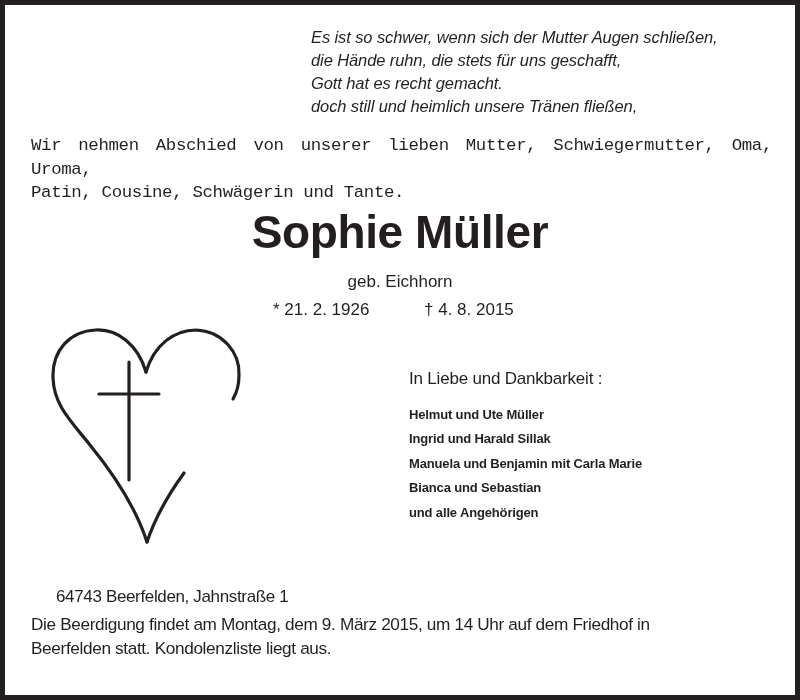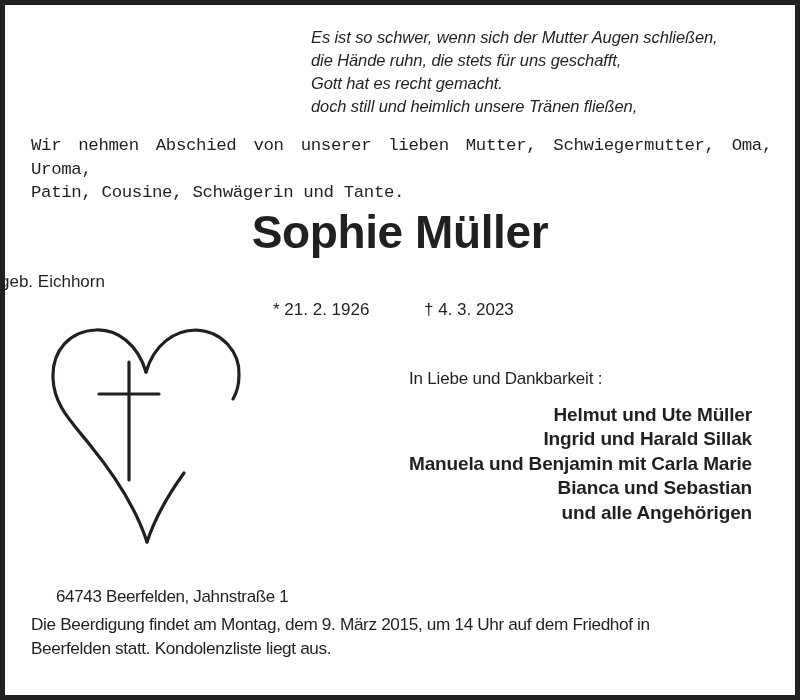--- a/index.html
+++ b/index.html
@@ -44,42 +44,41 @@
     text-align: center;
     font-family: "Liberation Sans", sans-serif;
     font-weight: bold;
     font-size: 46px;
     letter-spacing: -0.4px;
     color: #231f20;
     line-height: 1;
   }
   .maiden {
     position: absolute; left: 0; top: 273px; width: 800px;
-    text-align: left;
+    text-align: center;
     font-size: 17px;
     font-family: "Liberation Sans", sans-serif;
     color: #231f20; line-height: 1;
   }
   .born { position: absolute; left: 273px; top: 301px; font-size: 17px; text-align: center; }
   .died { position: absolute; left: 424px; top: 301px; font-size: 17px; }
   .heart { position: absolute; left: 0; top: 0; }
   .thanks {
     position: absolute; left: 409px; top: 370px;
     font-size: 17px; font-family: "Liberation Sans", sans-serif;
     color: #231f20; line-height: 1; letter-spacing: -0.2px;
   }
   .names {
     position: absolute; left: 409px; top: 403px;
     font-family: "Liberation Sans", sans-serif;
     font-weight: bold;
-    font-size: 19px;
+    font-size: 13px;
     line-height: 24.4px;
     color: #231f20;
     letter-spacing: -0.15px;
-    text-align: right;
   }
   .names div { white-space: nowrap; }
   .address {
     position: absolute; left: 31px; top: 588px;
     font-size: 17px; font-family: Liberation Sans, sans-serif;
     color: #231f20; line-height: 1; letter-spacing: -0.35px; margin-left: 25px;
   }
   .funeral {
     position: absolute; left: 31px; top: 612px; width: 745px;
     font-size: 17.2px; font-family: "Liberation Sans", sans-serif;
@@ -100,21 +99,21 @@
 </div>
 
 <div class="intro">
   <span class="l1">Wir nehmen Abschied von unserer lieben Mutter, Schwiegermutter, Oma, Uroma,</span>
   <span>Patin, Cousine, Schwägerin und Tante.</span>
 </div>
 
 <div class="name">Sophie Müller</div>
 <div class="maiden">geb. Eichhorn</div>
 <div class="txt born">* 21. 2. 1926</div>
-<div class="txt died">† 4. 3. 2023</div>
+<div class="txt died">† 4. 8. 2015</div>
 
 <svg class="heart" width="800" height="700" viewBox="0 0 800 700">
   <g fill="none" stroke="#231f20" stroke-width="3.2" stroke-linecap="round" stroke-linejoin="round">
 
     <path d="M146,372 C138,345 118,329 96,330 C70,331 52,350 53,378 C54,405 70,420 90,445 C112,472 135,505 147,542"></path>
 
     <path d="M146,372 C154,345 174,330 196,330 C222,331 240,352 239,375 C239,386 236,394 233,399"></path>
 
     <path d="M184,473 C168,495 155,518 147,542"></path>
   </g>

